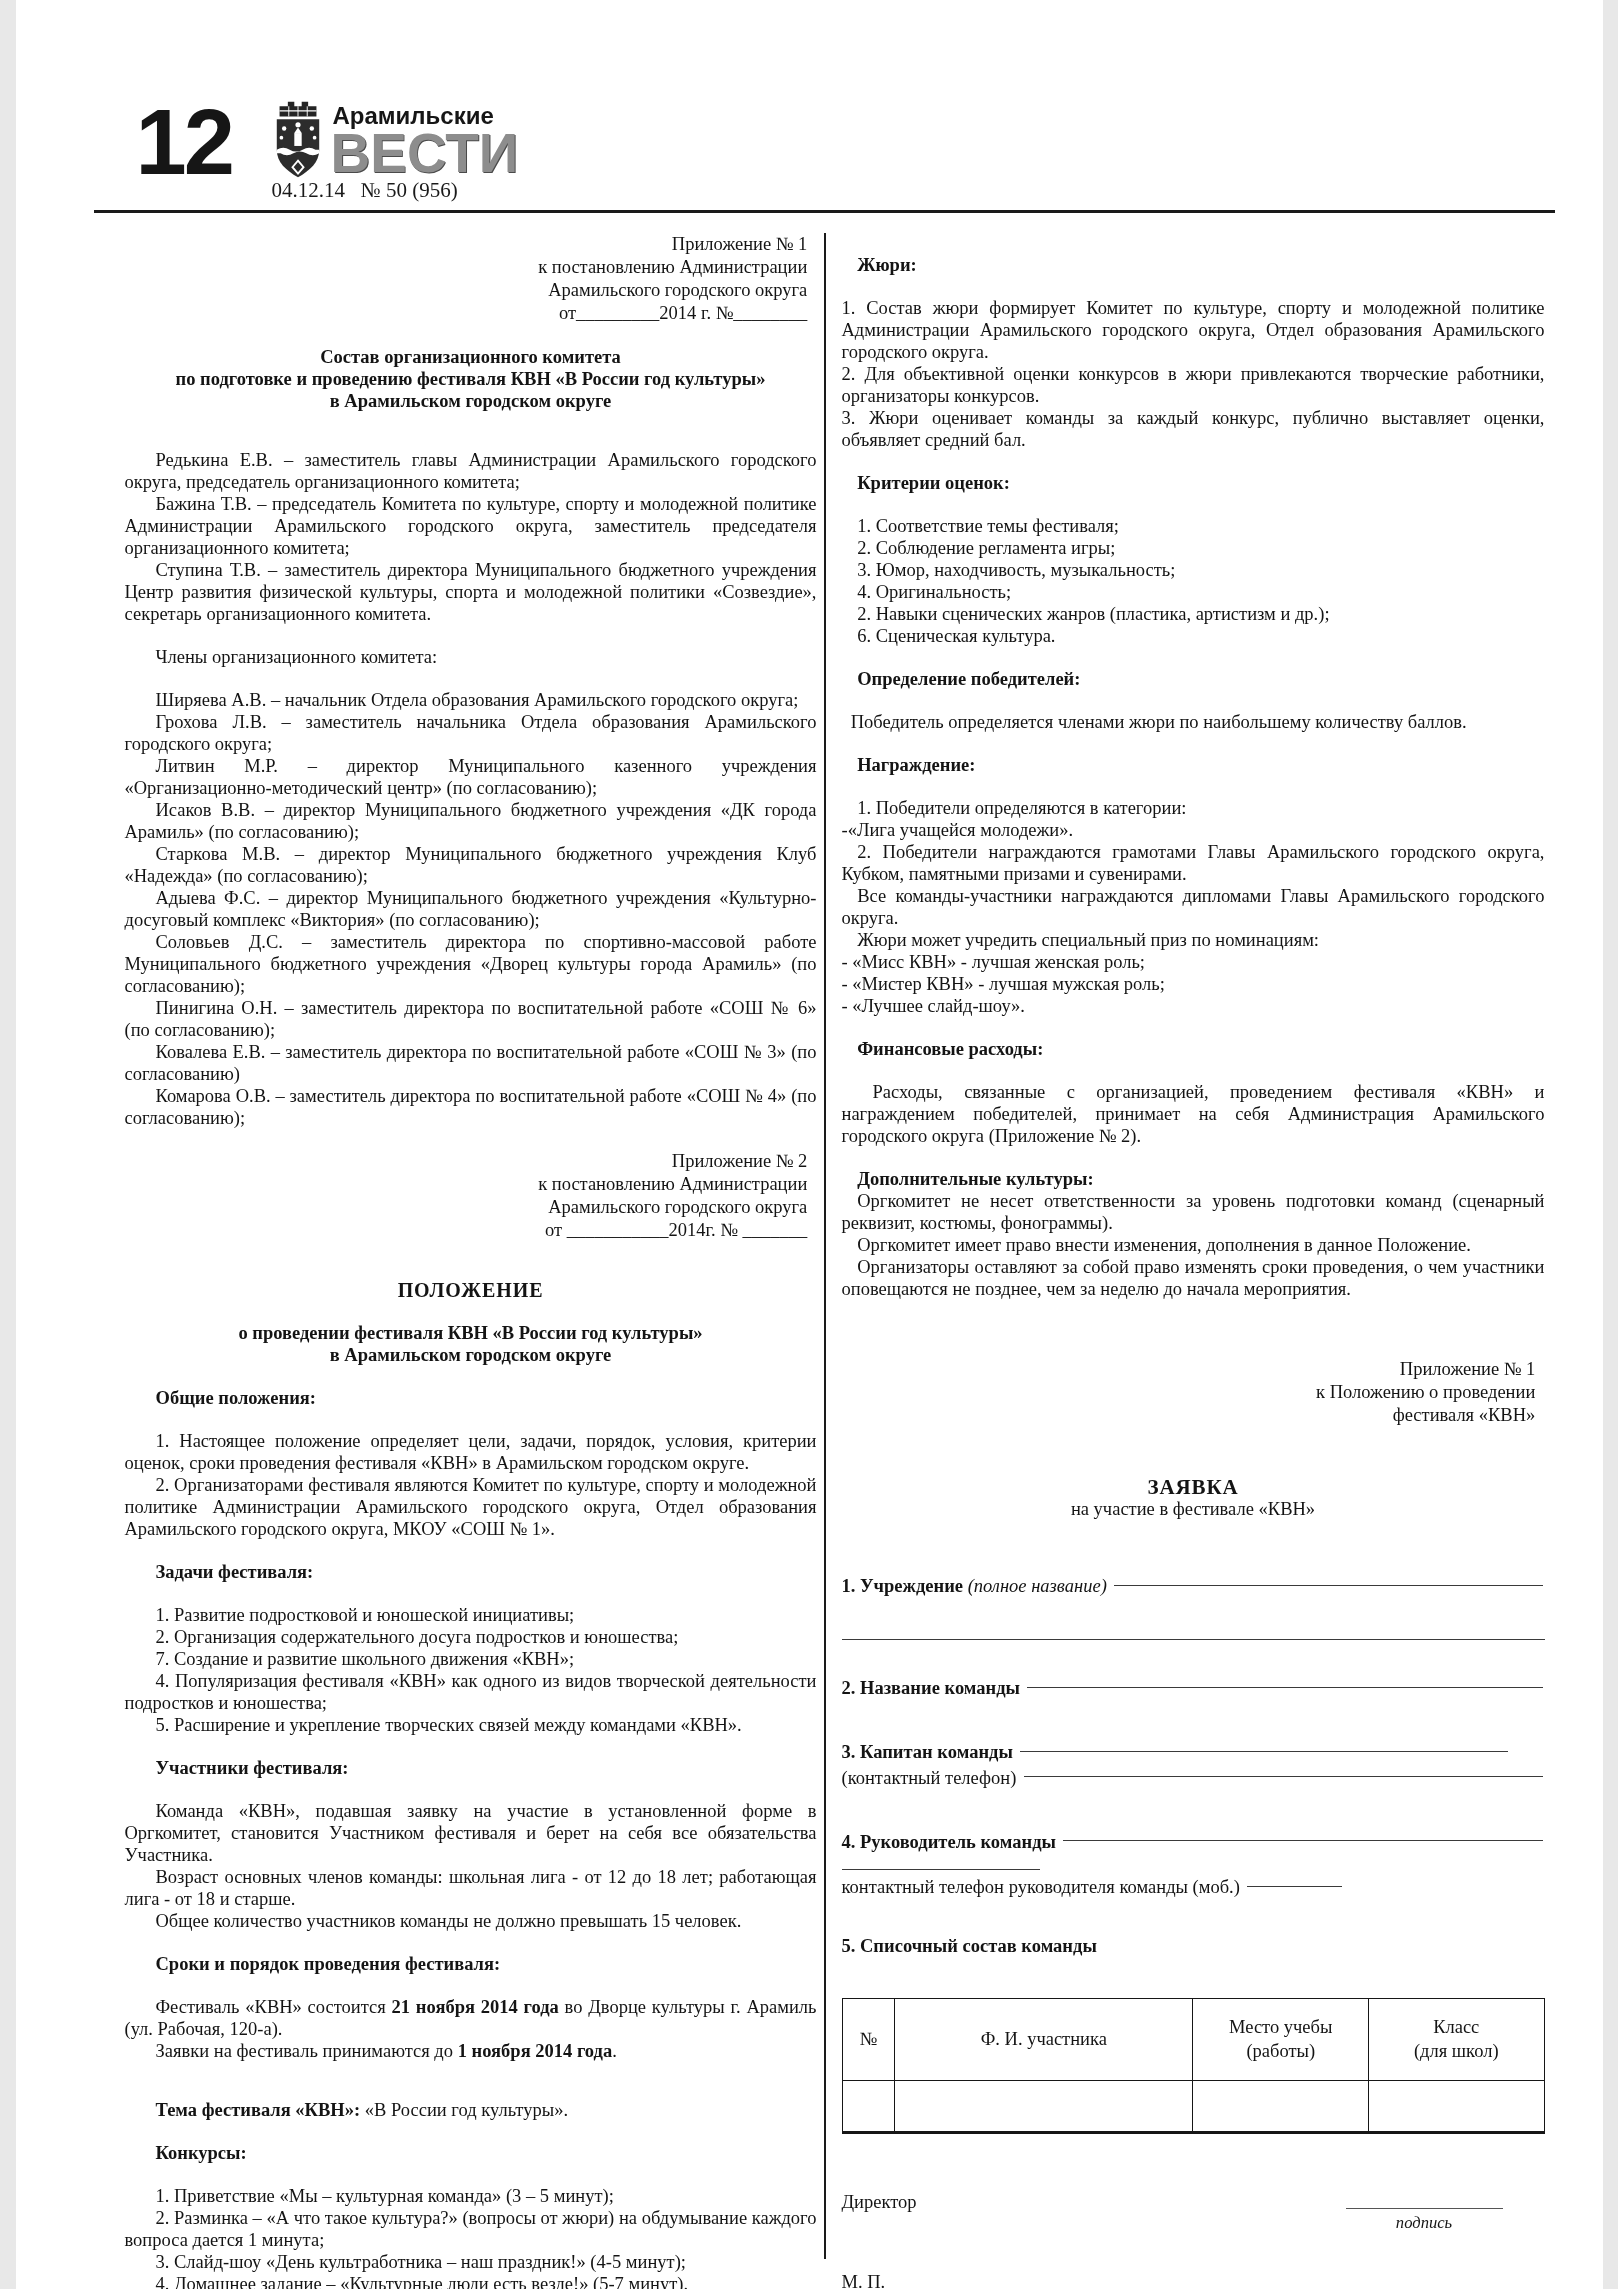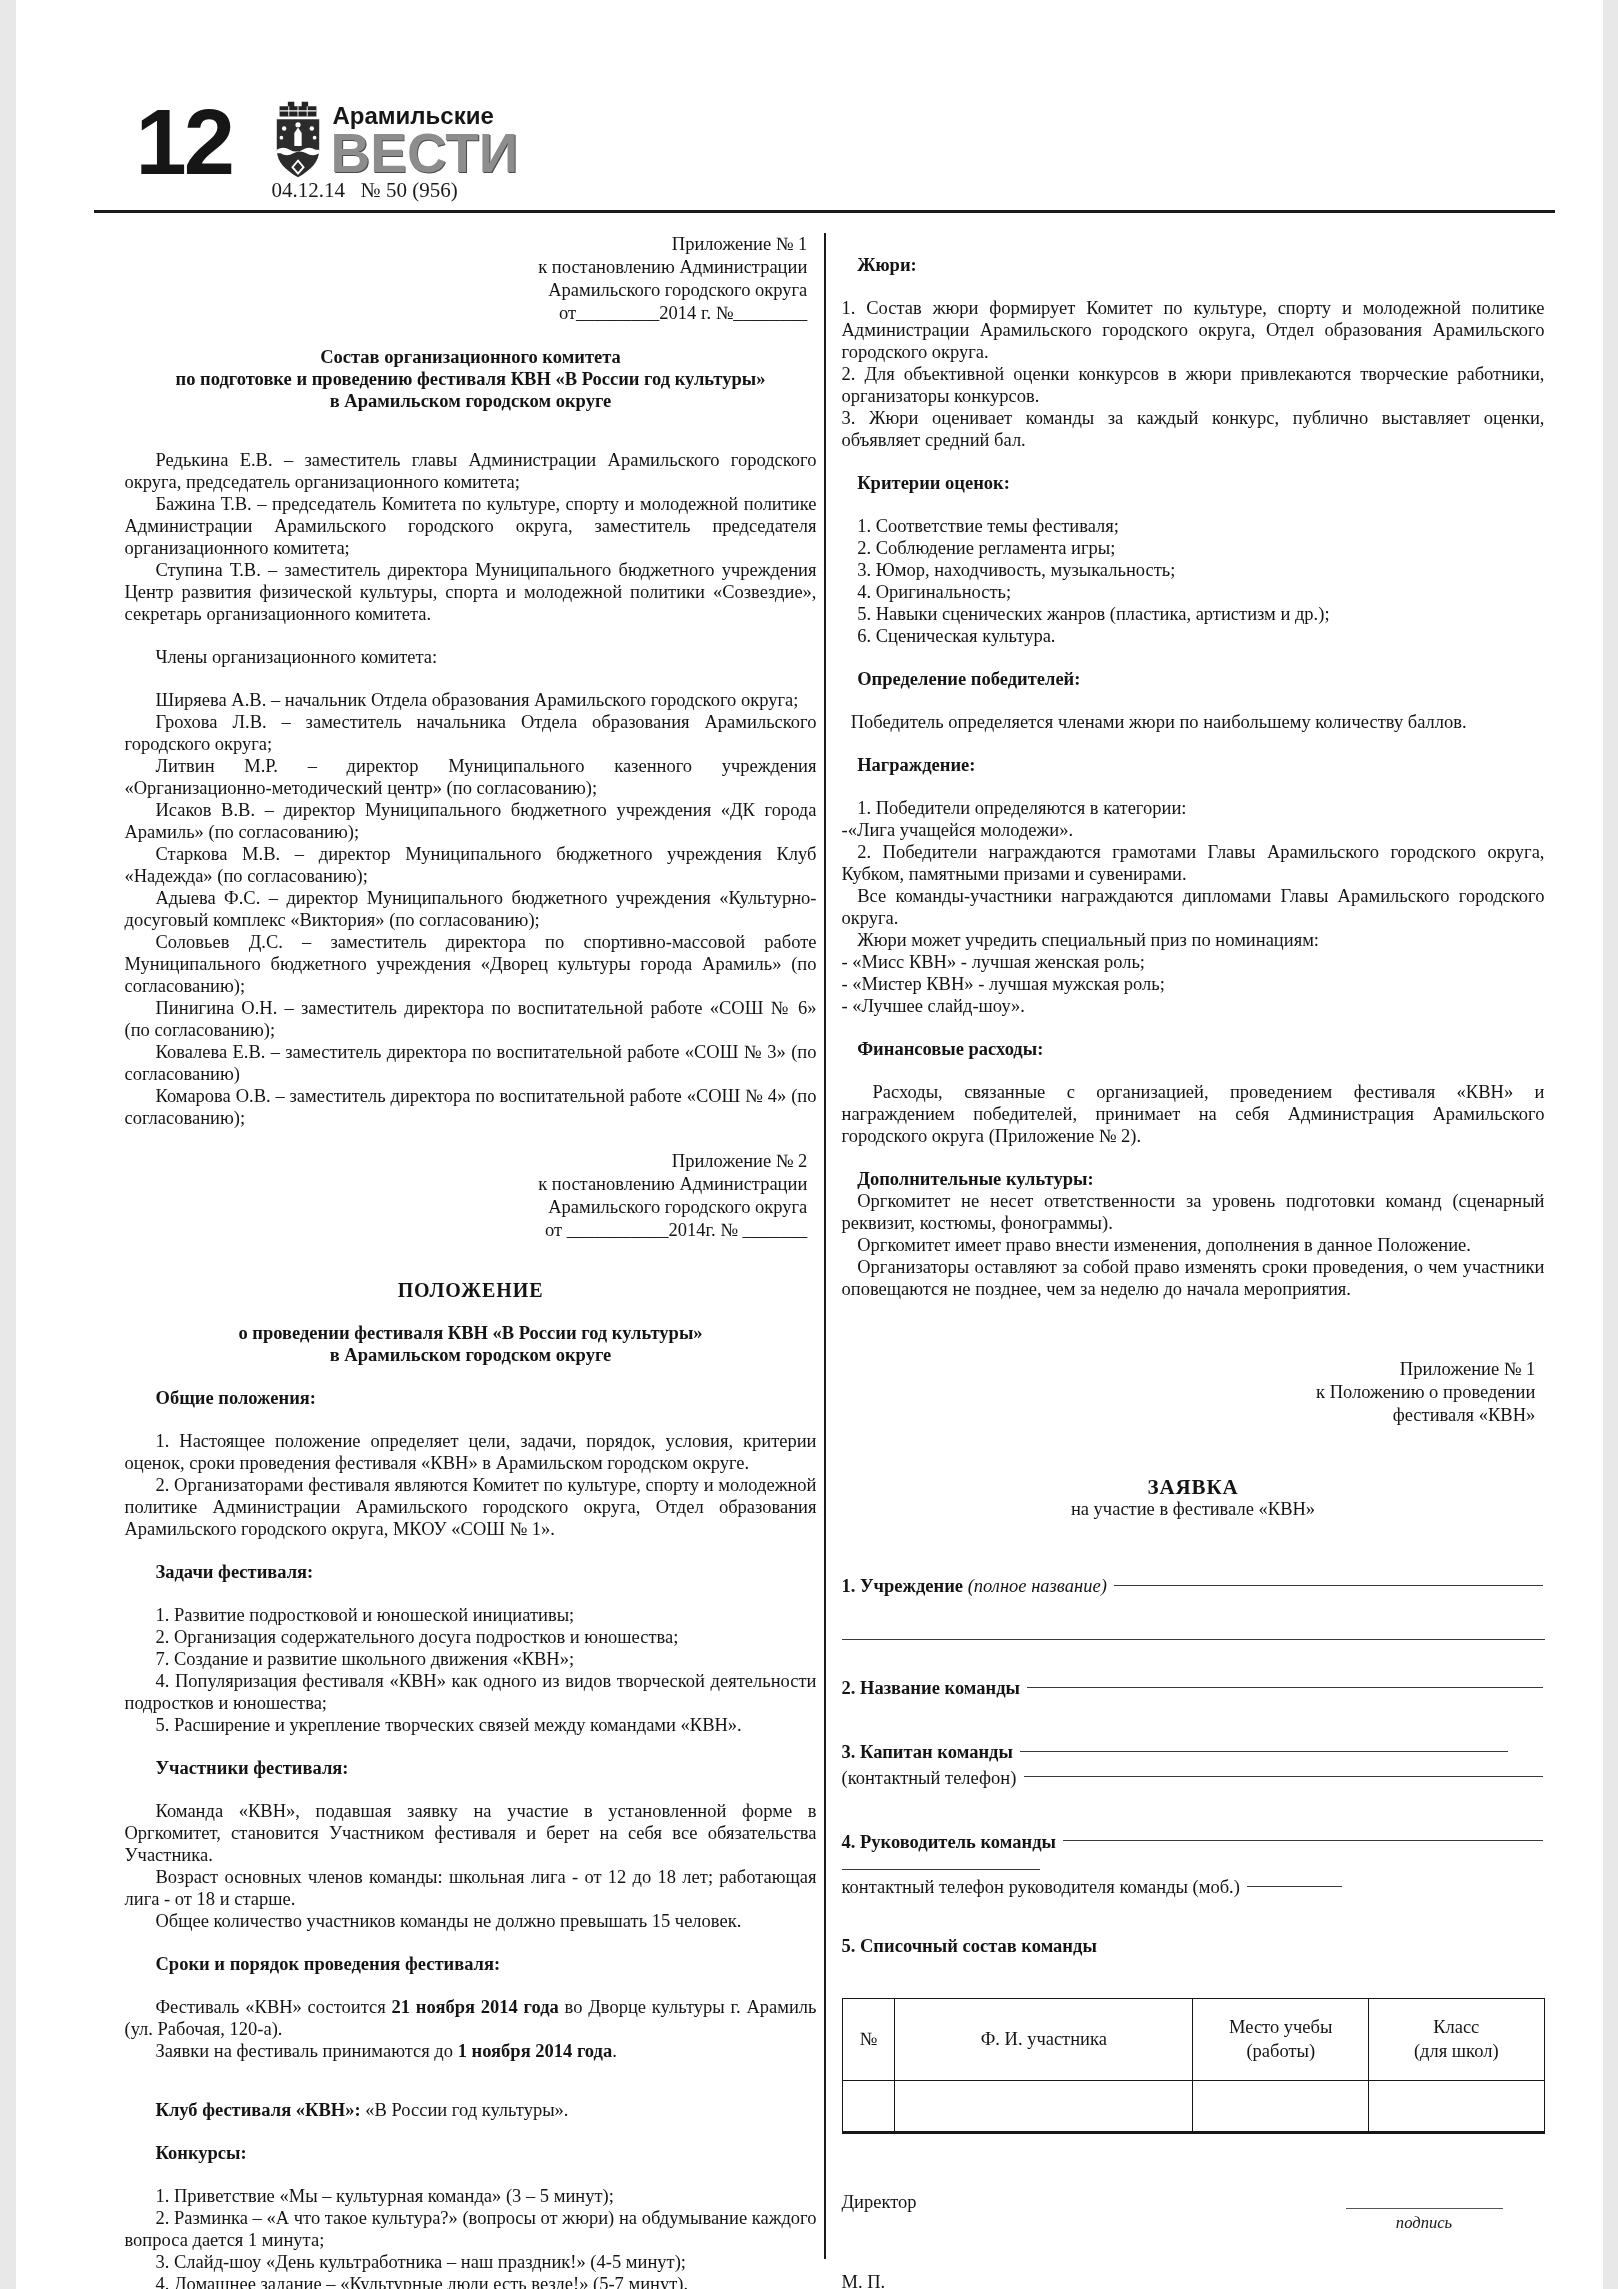--- a/index.html
+++ b/index.html
@@ -176,21 +176,21 @@
     <p class="p">Возраст основных членов команды: школьная лига - от 12 до 18 лет; работающая лига - от 18 и старше.</p>
     <p class="p">Общее количество участников команды не должно превышать 15 человек.</p>
 
     <div class="sp"></div>
     <p class="p h">Сроки и порядок проведения фестиваля:</p>
     <div class="sp"></div>
     <p class="p"><span>Фестиваль «КВН» состоится </span><b>21 ноября 2014 года</b><span> во Дворце культуры г. Арамиль (ул. Рабочая, 120-а).</span></p>
     <p class="p"><span>Заявки на фестиваль принимаются до </span><b>1 ноября 2014 года</b><span>.</span></p>
 
     <div class="sp2"></div>
-    <p class="p"><b>Клуб фестиваля «КВН»:</b><span> «В России год культуры».</span></p>
+    <p class="p"><b>Тема фестиваля «КВН»:</b><span> «В России год культуры».</span></p>
 
     <div class="sp"></div>
     <p class="p h">Конкурсы:</p>
     <div class="sp"></div>
     <p class="p">1. Приветствие «Мы – культурная команда» (3 – 5 минут);</p>
     <p class="p">2. Разминка – «А что такое культура?» (вопросы от жюри) на обдумывание каждого вопроса дается 1 минута;</p>
     <p class="p">3. Слайд-шоу «День культработника – наш праздник!» (4-5 минут);</p>
     <p class="p">4. Домашнее задание – «Культурные люди есть везде!» (5-7 минут).</p>
   </div>
 
@@ -203,21 +203,21 @@
     <p class="p flush">2. Для объективной оценки конкурсов в жюри привлекаются творческие работники, организаторы конкурсов.</p>
     <p class="p flush">3. Жюри оценивает команды за каждый конкурс, публично выставляет оценки, объявляет средний бал.</p>
 
     <div class="sp"></div>
     <p class="p h ind17">Критерии оценок:</p>
     <div class="sp"></div>
     <p class="p ind17">1. Соответствие темы фестиваля;</p>
     <p class="p ind17">2. Соблюдение регламента игры;</p>
     <p class="p ind17">3. Юмор, находчивость, музыкальность;</p>
     <p class="p ind17">4. Оригинальность;</p>
-    <p class="p ind17">5. Навыки сценических жанров (пластика, артистизм и др.);</p>
+    <p class="p ind17">2. Навыки сценических жанров (пластика, артистизм и др.);</p>
     <p class="p ind17">6. Сценическая культура.</p>
 
     <div class="sp"></div>
     <p class="p h ind17">Определение победителей:</p>
     <div class="sp"></div>
     <p class="p ind10">Победитель определяется членами жюри по наибольшему количеству баллов.</p>
 
     <div class="sp"></div>
     <p class="p h ind17">Награждение:</p>
     <div class="sp"></div>

